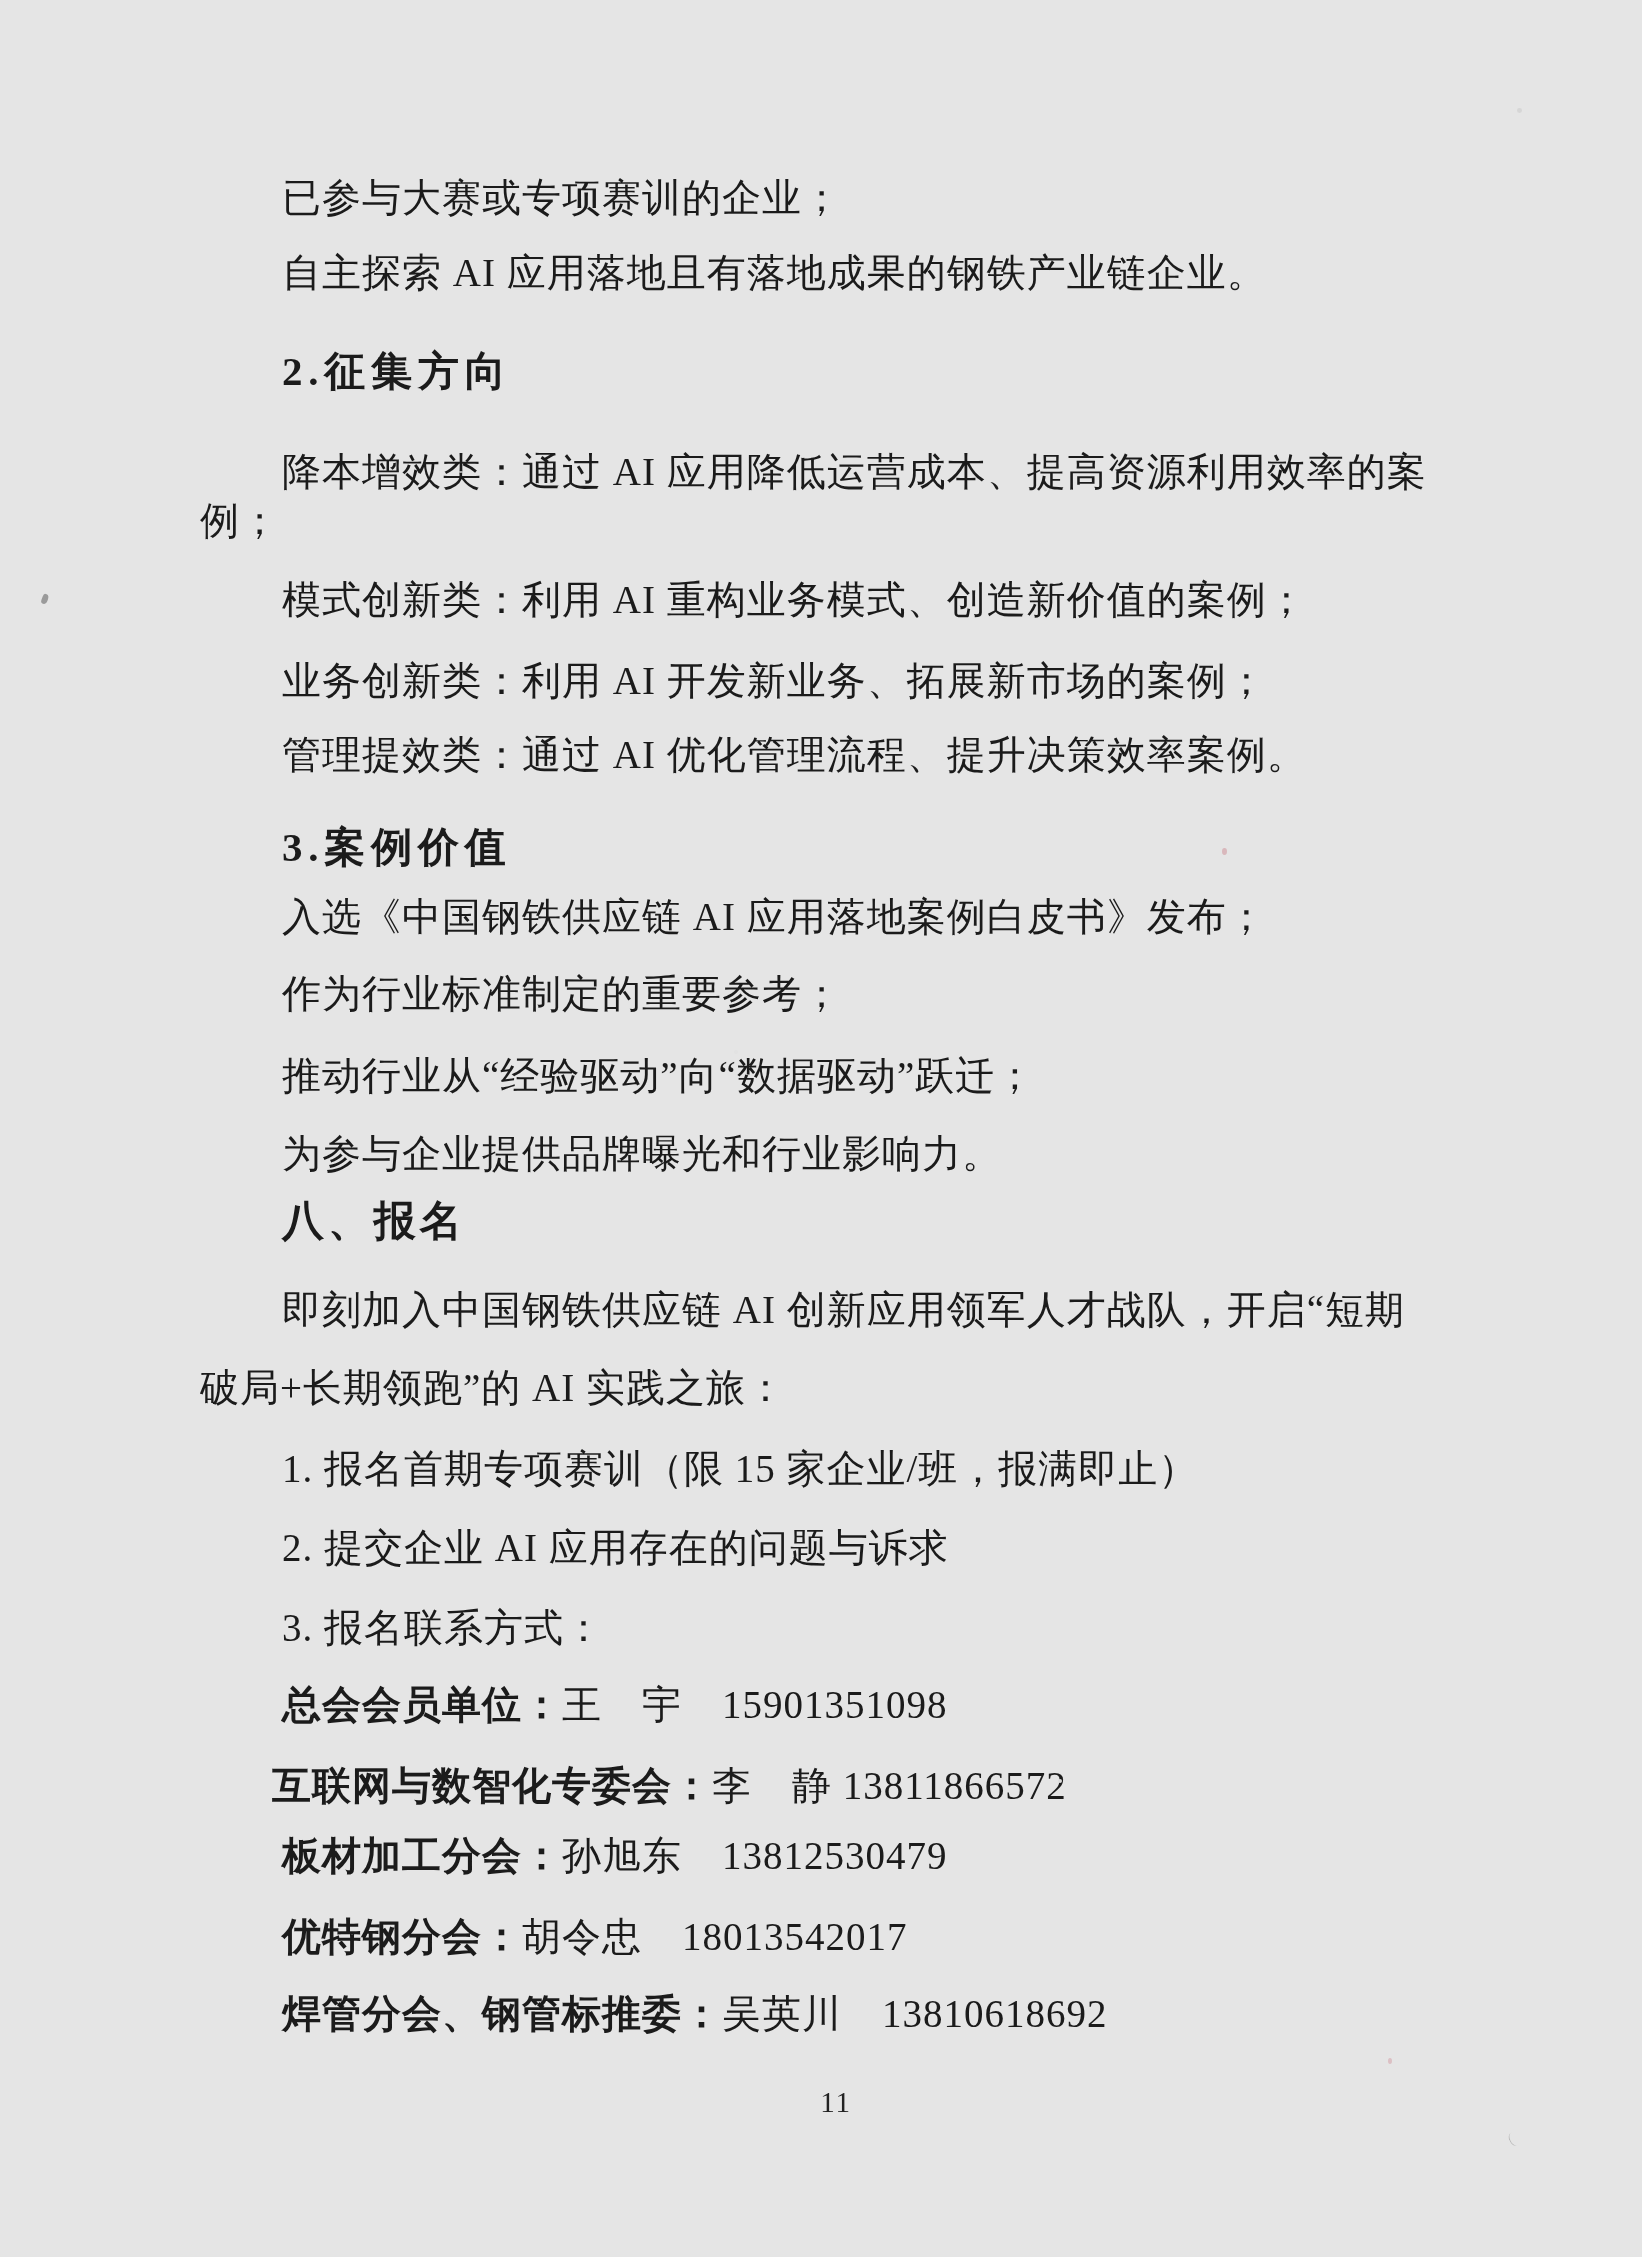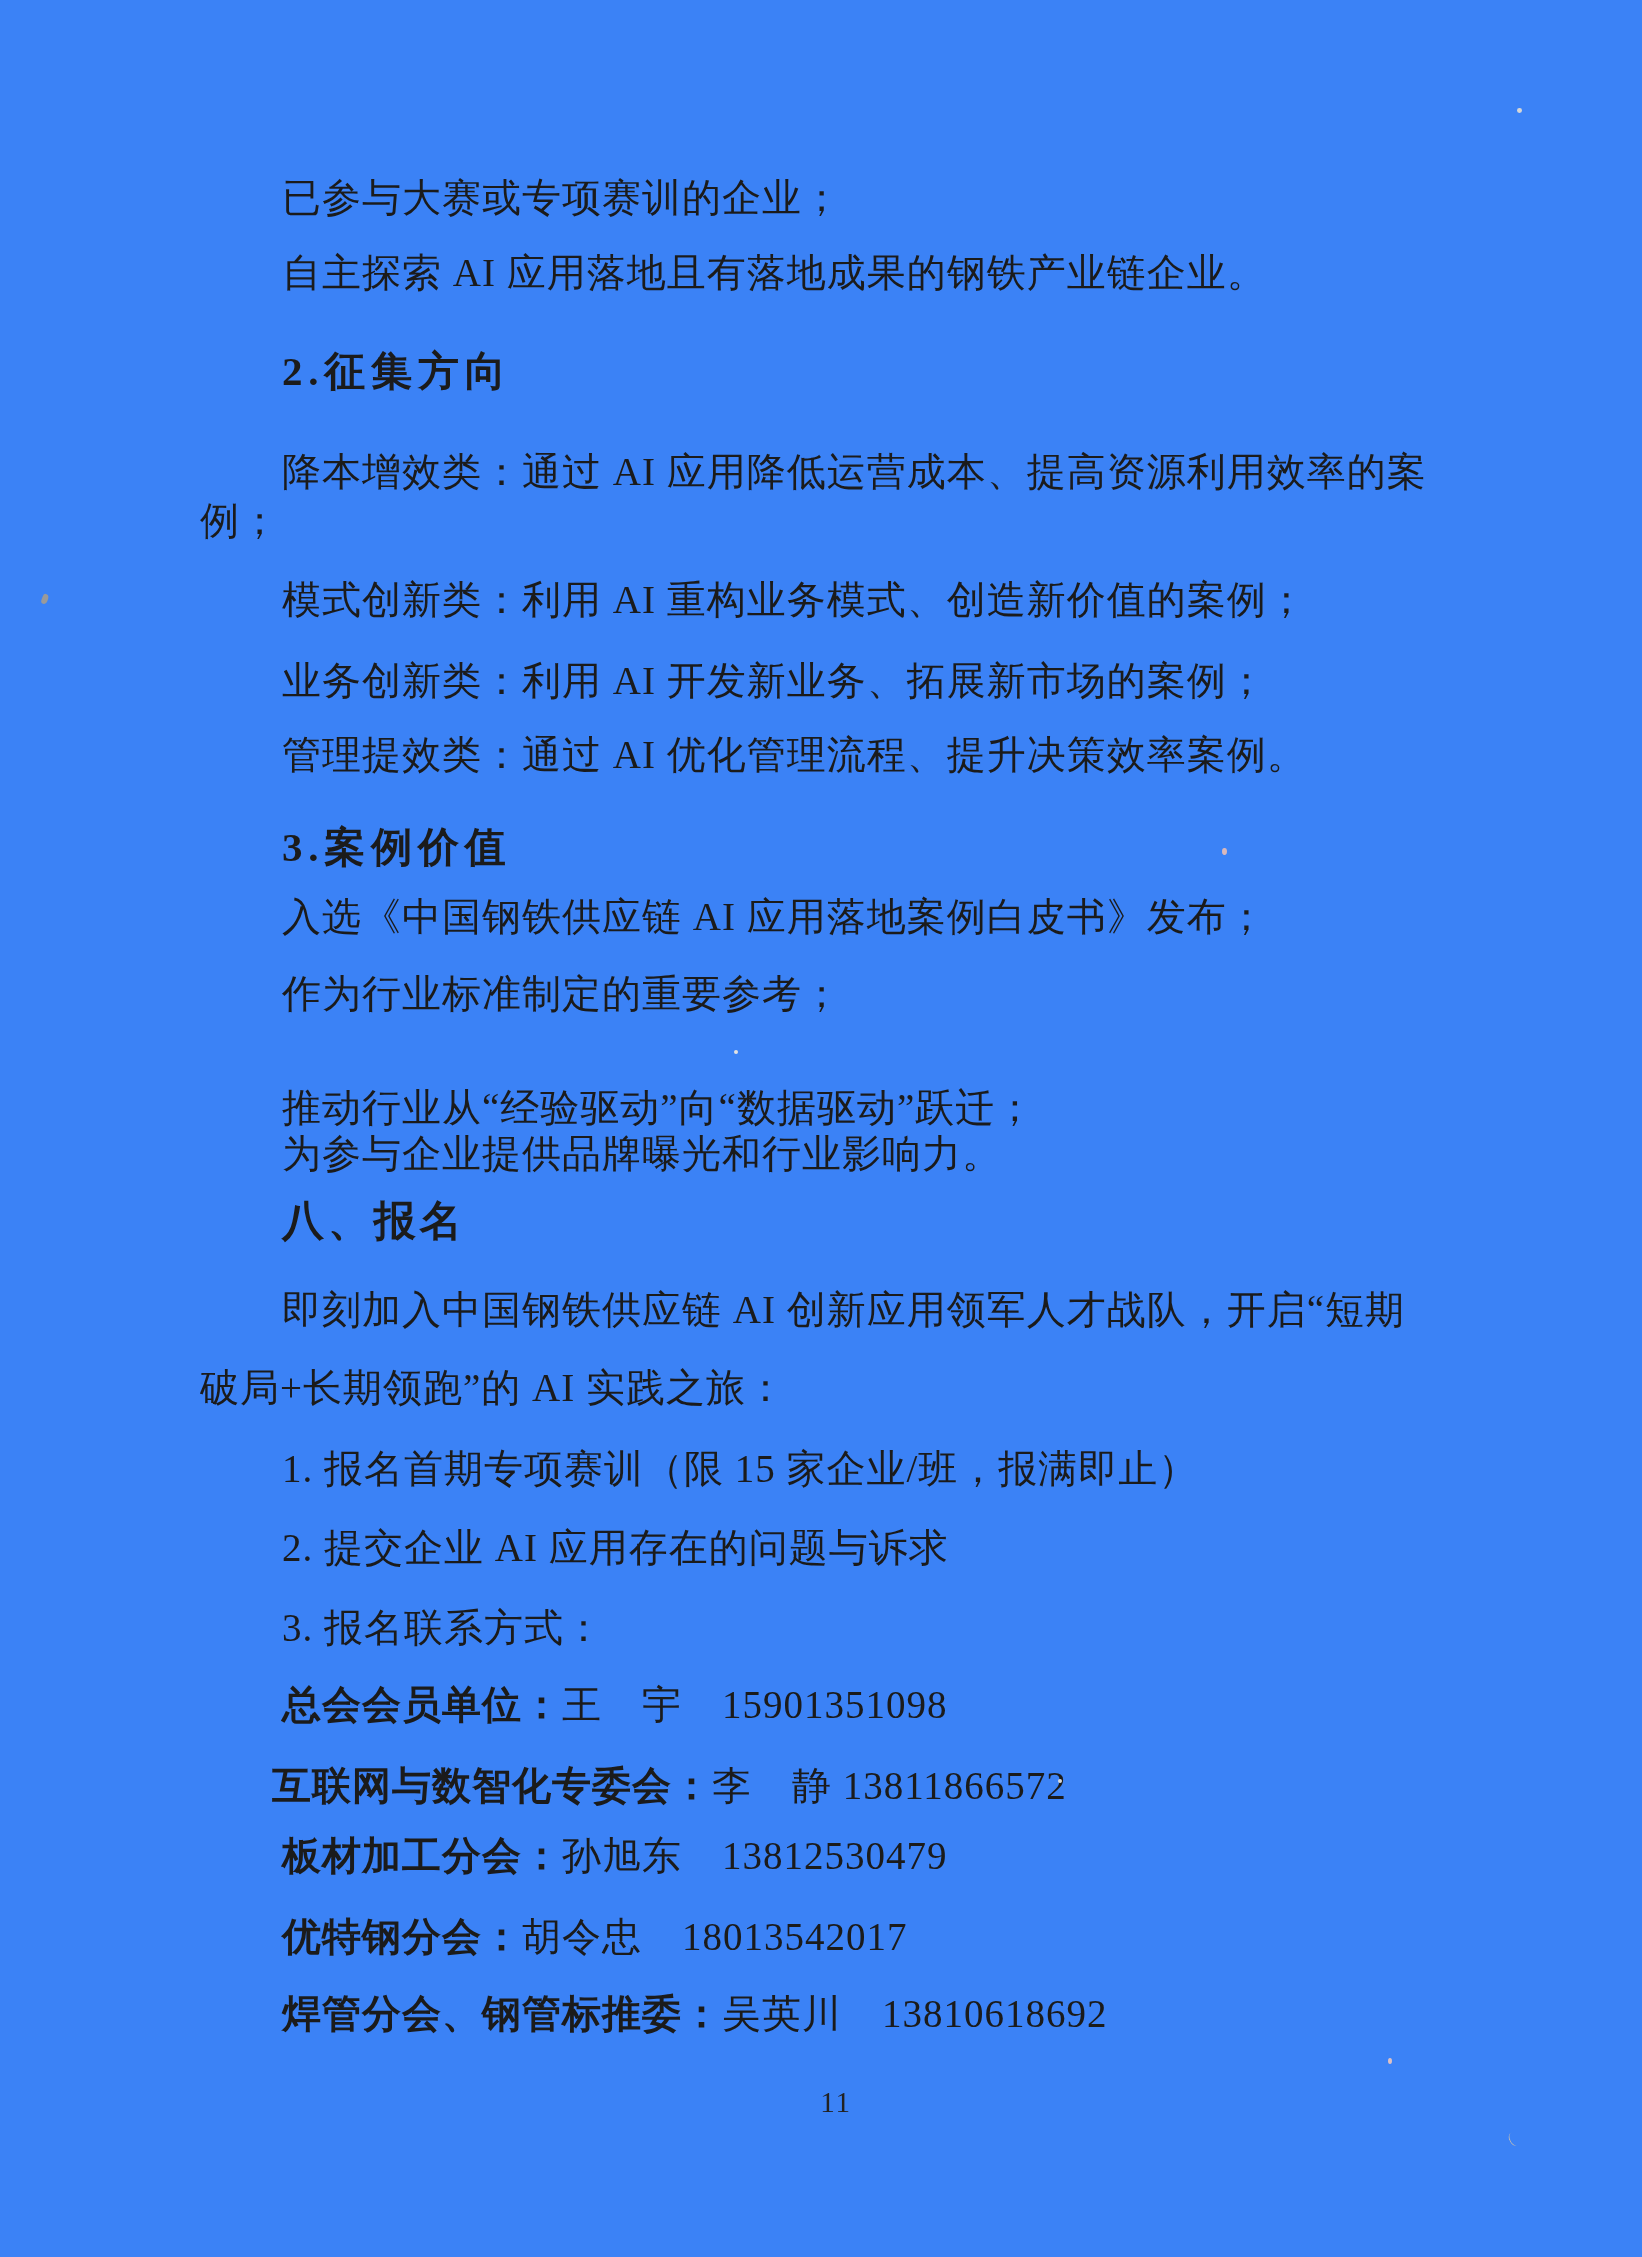--- a/index.html
+++ b/index.html
@@ -1,20 +1,20 @@
 <!DOCTYPE html>
 <html><head>
 <meta charset="utf-8">
 <style>
   html,body{margin:0;padding:0;background:#ffffff;}
   #page{
     position:relative;
     width:1642px;
     height:2257px;
-    background:#3b82f6;
+    background:#e5e5e5;
     overflow:hidden;
     font-family:"Liberation Serif","DejaVu Serif",serif;
     color:#1b1b1b;
   }
   .line{
     position:absolute;
     white-space:nowrap;
     font-size:39px;
     line-height:1.15;
     letter-spacing:1px;
@@ -62,21 +62,21 @@
   <div class="line heading" style="left:282px; top:348px;">2.征集方向</div>
   <div class="line" style="left:282px; top:422px;margin-top:28px;">降本增效类：通过 AI 应用降低运营成本、提高资源利用效率的案</div>
   <div class="line" style="left:200px; top:499px;">例；</div>
   <div class="line" style="left:282px; top:578px;">模式创新类：利用 AI 重构业务模式、创造新价值的案例；</div>
   <div class="line" style="left:282px; top:659px;">业务创新类：利用 AI 开发新业务、拓展新市场的案例；</div>
   <div class="line" style="left:282px; top:733px;">管理提效类：通过 AI 优化管理流程、提升决策效率案例。</div>
 
   <div class="line heading" style="left:282px; top:824px;">3.案例价值</div>
   <div class="line" style="left:282px; top:972px;">作为行业标准制定的重要参考；</div>
   <div class="line" style="left:282px; top:895px;">入选《中国钢铁供应链 AI 应用落地案例白皮书》发布；</div>
-  <div class="line" style="left:282px; top:1086px;">推动行业从“经验驱动”向“数据驱动”跃迁；</div>
+  <div class="line" style="left:282px; top:1054px;">推动行业从“经验驱动”向“数据驱动”跃迁；</div>
   <div class="line" style="left:282px; top:1132px;">为参与企业提供品牌曝光和行业影响力。</div>
 
   <div class="line heading-big" style="left:282px; top:1197px;">八、报名</div>
   <div class="line" style="left:282px; top:1288px;">即刻加入中国钢铁供应链 AI 创新应用领军人才战队，开启“短期</div>
   <div class="line" style="left:200px; top:1366px;">破局+长期领跑”的 AI 实践之旅：</div>
   <div class="line" style="left:282px; top:1447px;">1. 报名首期专项赛训（限 15 家企业/班，报满即止）</div>
   <div class="line" style="left:282px; top:1526px;">2. 提交企业 AI 应用存在的问题与诉求</div>
   <div class="line" style="left:282px; top:1606px;">3. 报名联系方式：</div>
 
   <div class="line contact" style="left:282px; top:1683px;text-align:right;">

